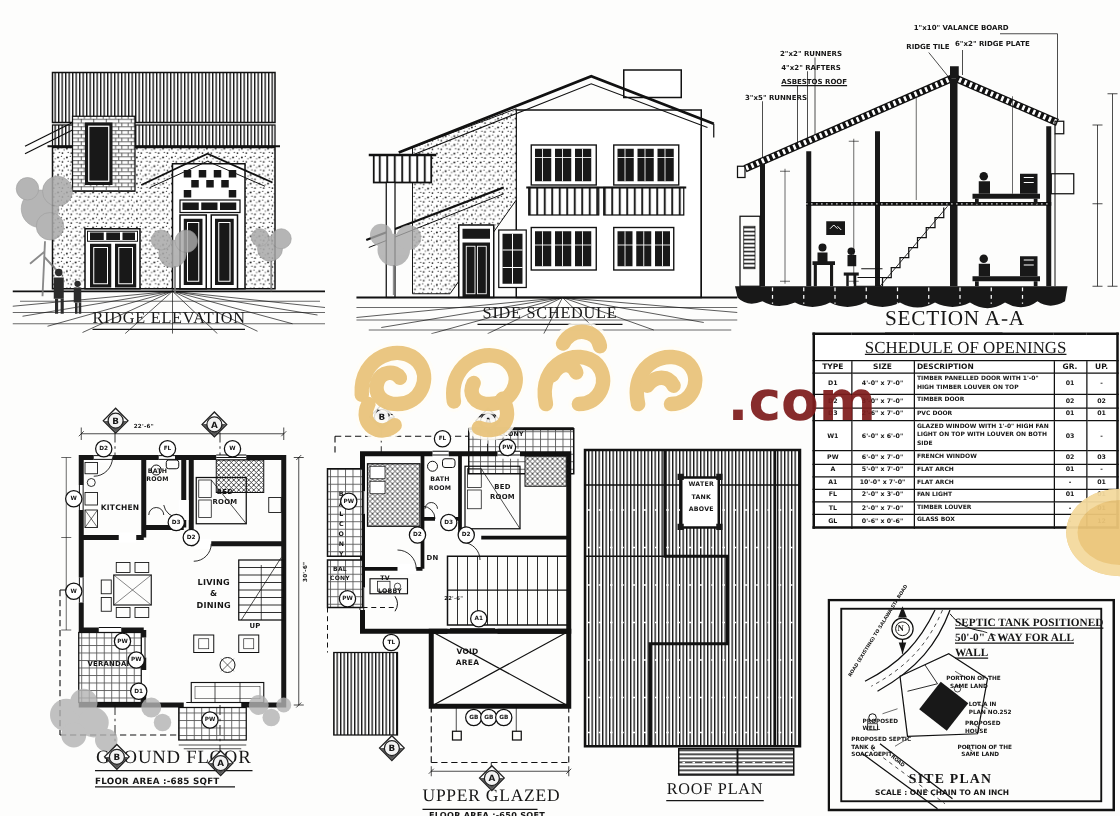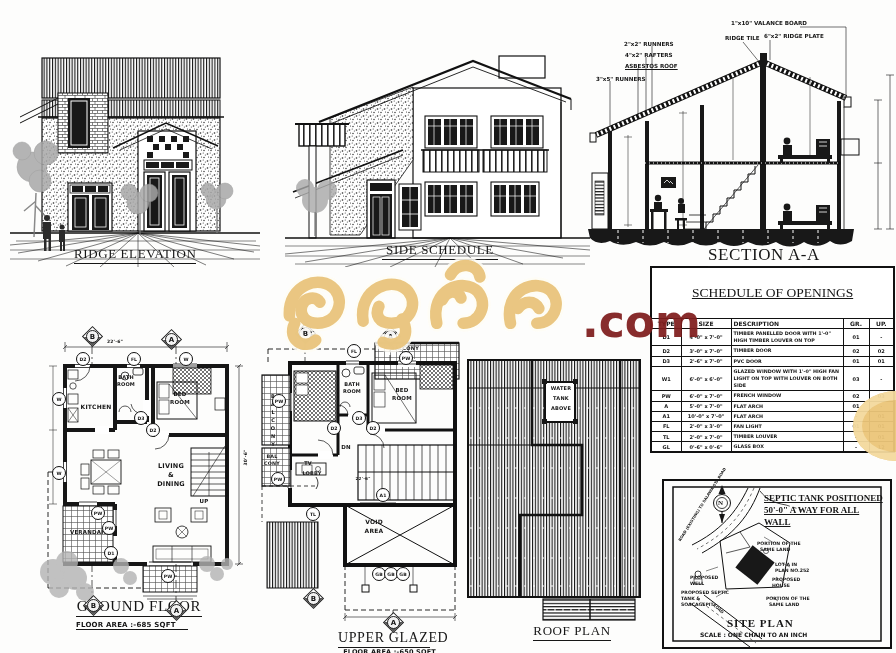--- a/index.html
+++ b/index.html
@@ -14,21 +14,21 @@
   .om{position:absolute;width:12px;height:12px;border:1px solid #111;border-radius:50%;background:#fff;
       font:bold 4.6px "DejaVu Sans",sans-serif;display:flex;align-items:center;justify-content:center;z-index:4}
   .gd{position:absolute;width:16px;height:16px;z-index:4}
   .gd .dia{position:absolute;left:1px;top:1px;width:13px;height:13px;transform:rotate(45deg);
            border:1px solid #222;background:linear-gradient(135deg,#fff 50%,#555 50%)}
   .gd .cir{position:absolute;left:2px;top:2px;width:11px;height:11px;border-radius:50%;border:1px solid #222;
            background:#f2f2f2;font:bold 7px "DejaVu Sans",sans-serif;display:flex;align-items:center;justify-content:center}
   table.sched{position:absolute;left:650px;top:266px;width:243px;border-collapse:collapse;table-layout:fixed;
               background:#fff;border:2px solid #111;z-index:2}
   table.sched td,table.sched th{border:1px solid #111;padding:1px 2px;overflow:hidden}
-  .sched .tt{font-family:"Liberation Serif",serif;font-size:13.5px;text-align:center;text-decoration:underline;padding:17px 0}
+  .sched .tt{font-family:"Liberation Serif",serif;font-size:13.5px;text-align:center;text-decoration:underline;padding:2px 0}
   .sched .hd{font:bold 6px "DejaVu Sans",sans-serif;text-align:center}
   .sched .c{font:bold 5px "DejaVu Sans",sans-serif;text-align:center}
   .sched .d{font:bold 4.8px "DejaVu Sans",sans-serif;text-align:left;white-space:normal;line-height:1.5}
   .wm{z-index:6;pointer-events:none}
   .site-lbl{position:absolute;font:bold 4.6px "DejaVu Sans",sans-serif;line-height:1.3;z-index:3;white-space:nowrap}
   svg{display:block}
 </style>
 </head>
 <body>
 

